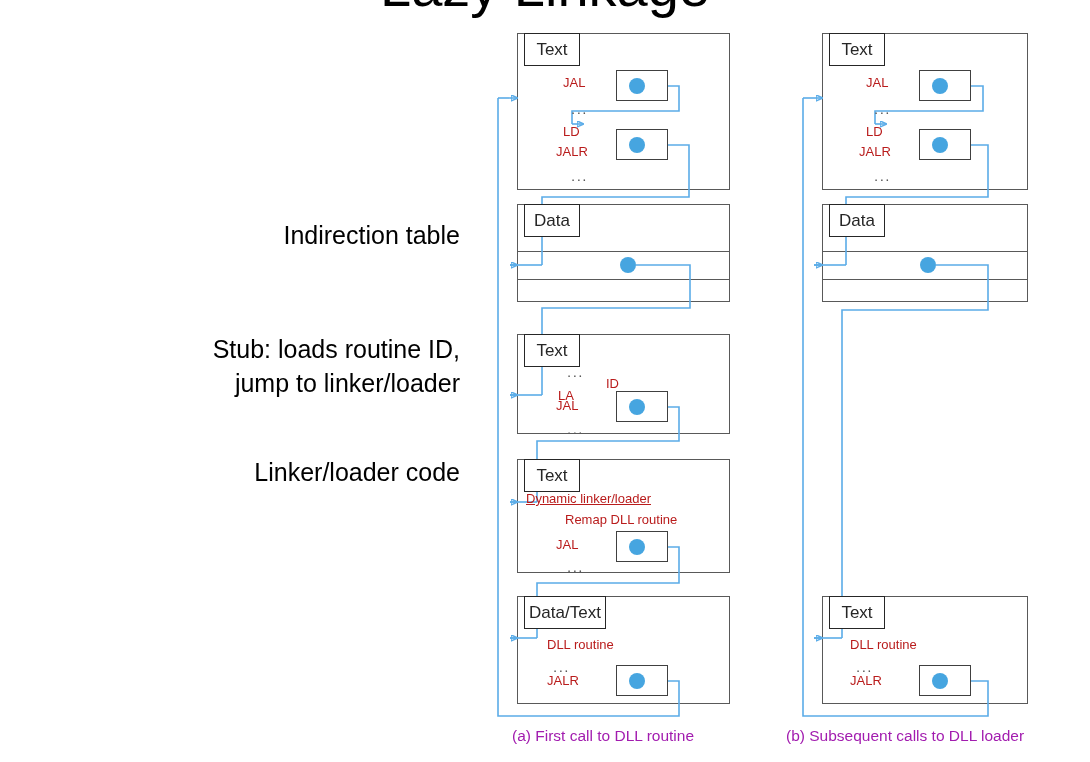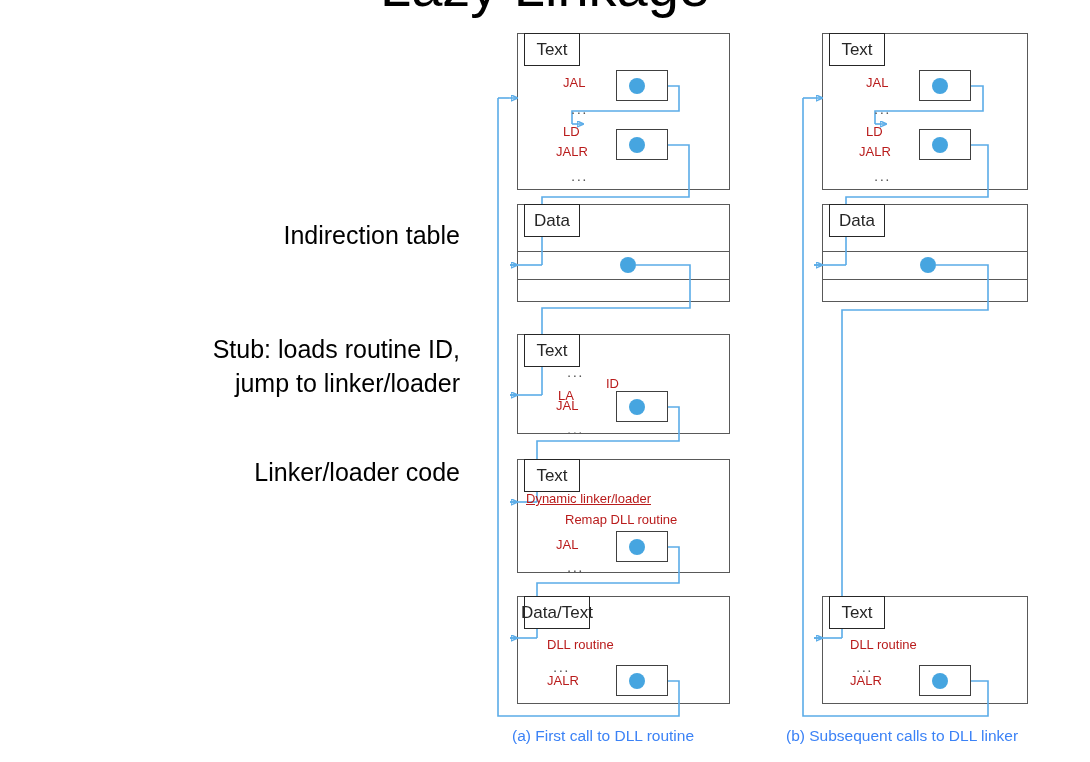--- a/index.html
+++ b/index.html
@@ -83,21 +83,21 @@
   }
 
   
   svg.wires{position:absolute;left:0;top:0;width:1090px;height:762px;overflow:visible;z-index:3;}
   svg.wires path, svg.wires line{fill:none;stroke:#5BACE8;stroke-width:1.6px;}
 
   
   .caption{
     position:absolute;
     font-size:15.5px;
-    color:#3b82f6;
+    color:#a21caf;
     white-space:nowrap;
   }
 </style>
 </head>
 <body>
 
 <div id="stage">
 
   <div class="title">Lazy Linkage</div>
 
@@ -140,21 +140,21 @@
   <div class="panel" style="left:517px; top:459px; width:213px; height:114px;"></div>
   <div class="tab" style="left:524px; top:459px; width:56px;">Text</div>
   <div class="code" style="left:526px; top:491px;text-decoration:underline;">Dynamic linker/loader</div>
   <div class="code" style="left:526px; top:512px;margin-left:39px;">Remap DLL routine</div>
   <div class="code" style="left:556px; top:537px;">JAL</div>
   <div class="code dots" style="left:567px; top:558px;">...</div>
   <div class="slot" style="left:616px; top:531px; width:52px; height:31px;"></div>
   <div class="dot" style="left:629px; top:539px; width:16px; height:16px;"></div>
 
   <div class="panel" style="left:517px; top:596px; width:213px; height:108px;"></div>
-  <div class="tab" style="left:524px; top:596px; width:66px;">Data/Text</div>
+  <div class="tab" style="left:524px; top:596px; width:82px;">Data/Text</div>
   <div class="code" style="left:547px; top:637px;">DLL routine</div>
   <div class="code dots" style="left:553px; top:658px;">...</div>
   <div class="code" style="left:547px; top:673px;">JALR</div>
   <div class="slot" style="left:616px; top:665px; width:52px; height:31px;"></div>
   <div class="dot" style="left:629px; top:673px; width:16px; height:16px;"></div>
 
   <div class="panel" style="left:822px; top:33px; width:206px; height:157px;"></div>
   <div class="tab" style="left:829px; top:33px; width:56px;">Text</div>
   <div class="code" style="left:866px; top:75px;">JAL</div>
   <div class="code dots" style="left:874px; top:100px;">...</div>
@@ -220,15 +220,15 @@
     <path d="M936,265 L988,265 L988,310 L842,310 L842,638"></path>
     <path d="M842,638 L814,638"></path>
     <path d="M814,638 L822,638" marker-end="url(#ah)"></path>
 
     <path d="M948,681 L988,681 L988,716 L803,716 L803,98"></path>
     <path d="M803,98 L814,98"></path>
     <path d="M814,98 L822,98" marker-end="url(#ah)"></path>
   </svg>
 
   <div class="caption" style="left:512px; top:727px;">(a) First call to DLL routine</div>
-  <div class="caption" style="left:786px; top:727px;">(b) Subsequent calls to DLL linker</div>
+  <div class="caption" style="left:786px; top:727px;">(b) Subsequent calls to DLL loader</div>
 
 </div>
 
 </body></html>

